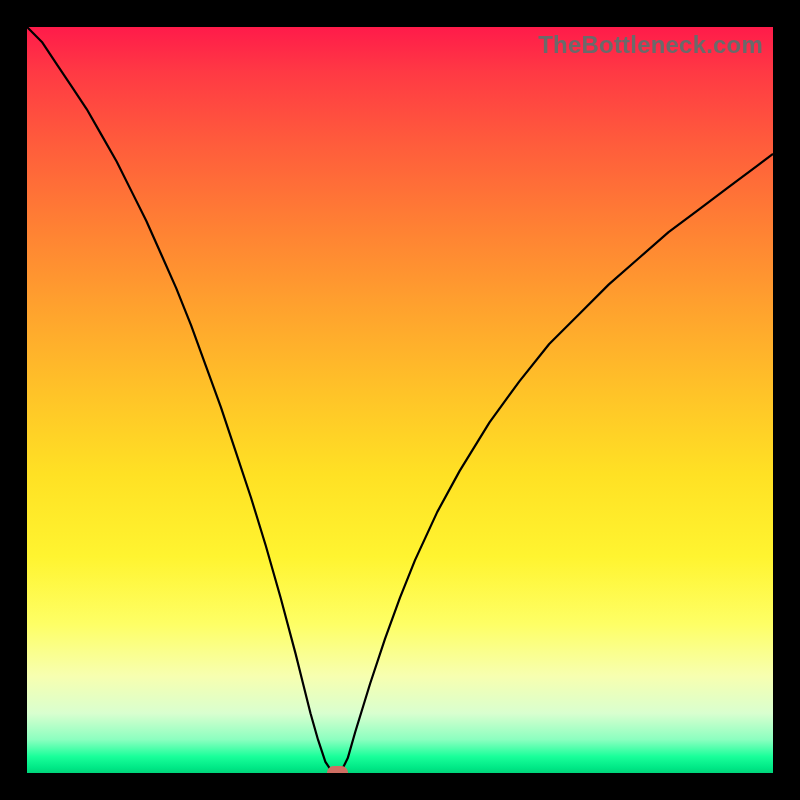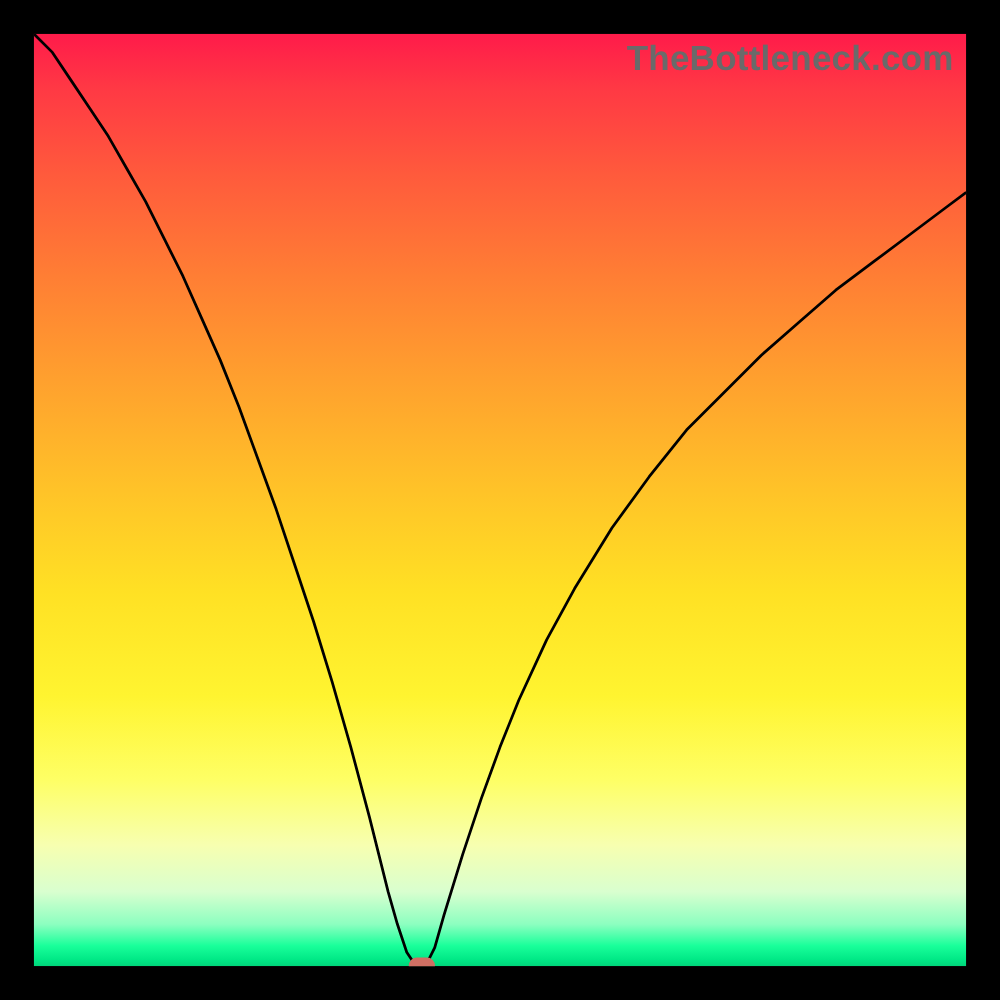--- a/index.html
+++ b/index.html
@@ -44,21 +44,21 @@
       #8cffc0 95.5%,
       #19ff9a 97.8%,
       #00e886 99.3%,
       #00d57a 100%
     );
   }
   .watermark {
     position: absolute;
     top: 4px;
     right: 10px;
-    font-size: 28px;
+    font-size: 24px;
     font-weight: 600;
     color: #6a6a6a;
     letter-spacing: 0.2px;
     user-select: none;
   }
   .curve {
     position: absolute;
     inset: 0;
   }
   .marker {

